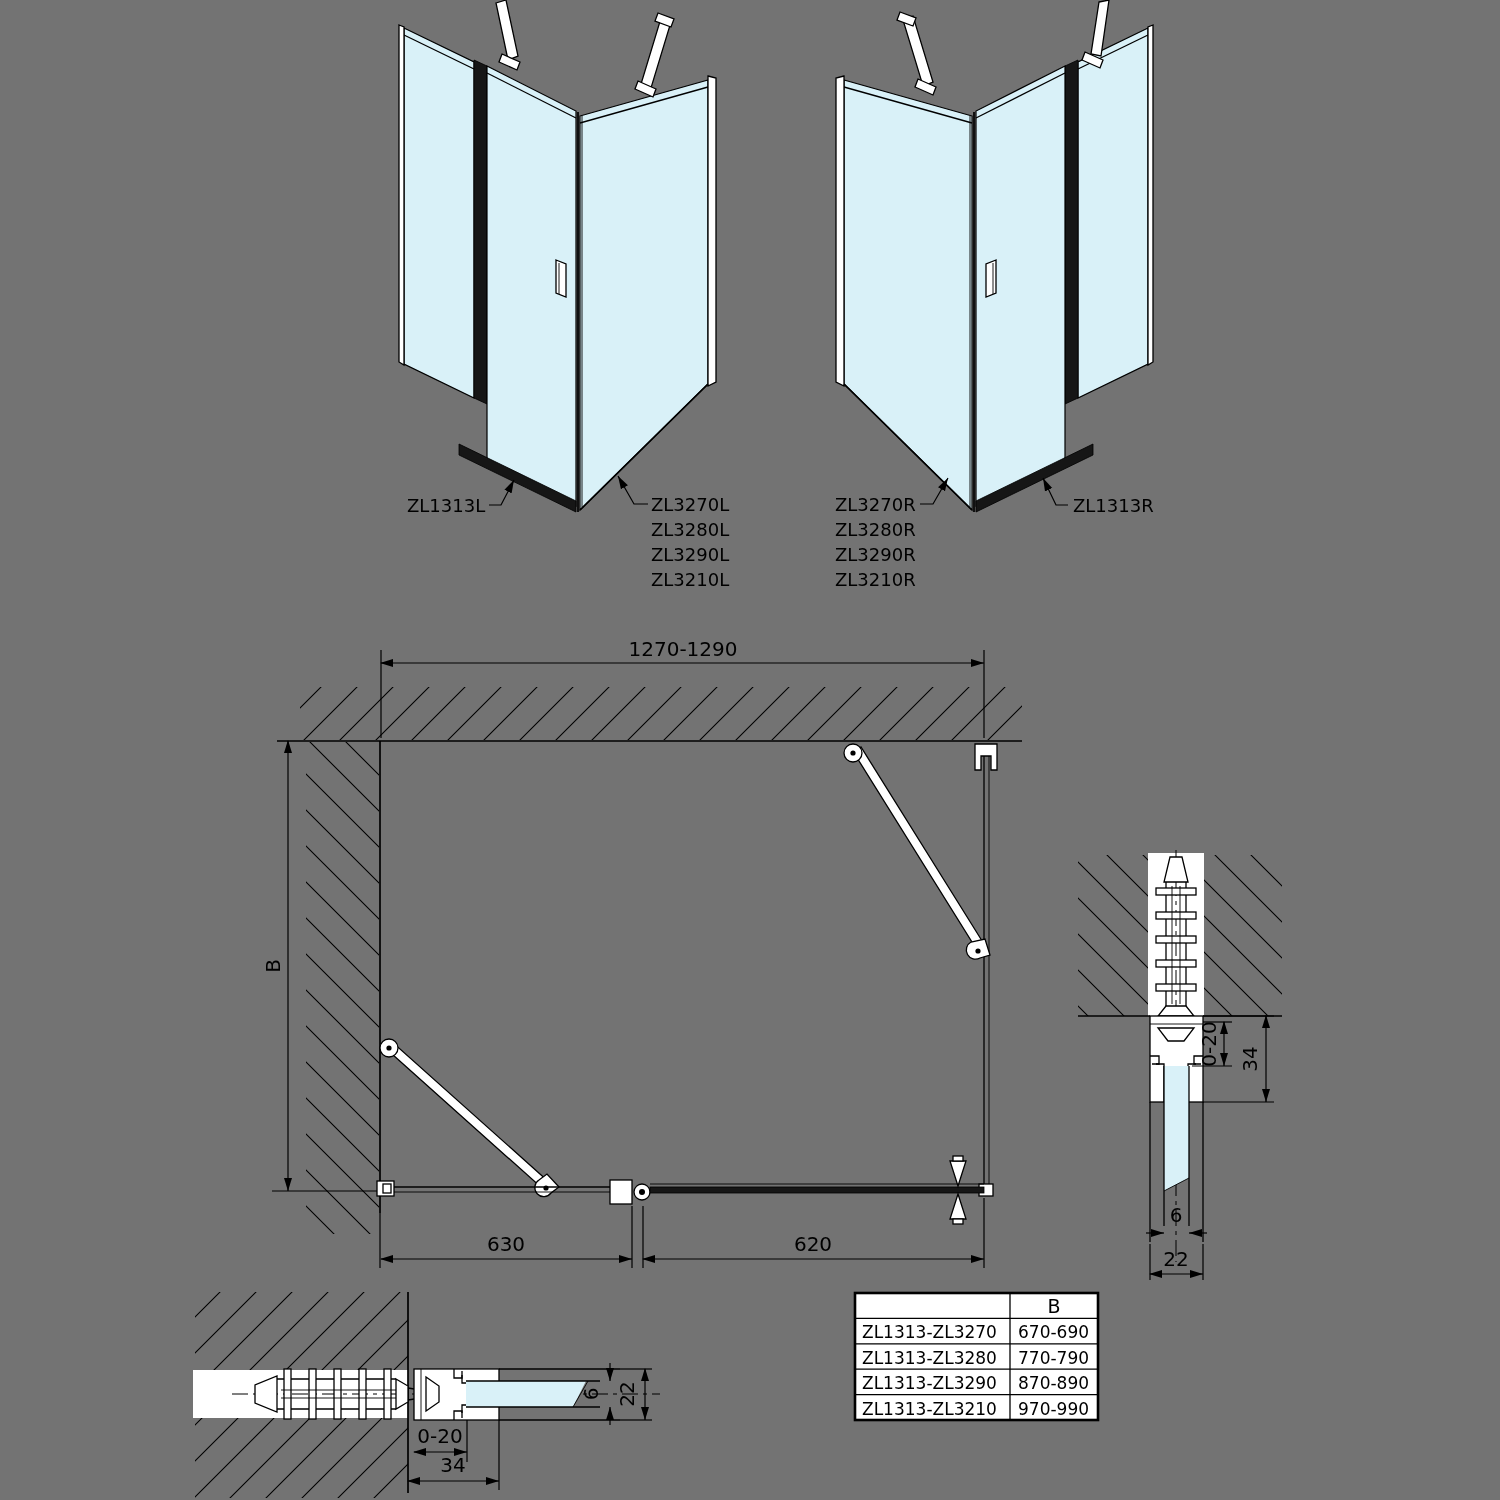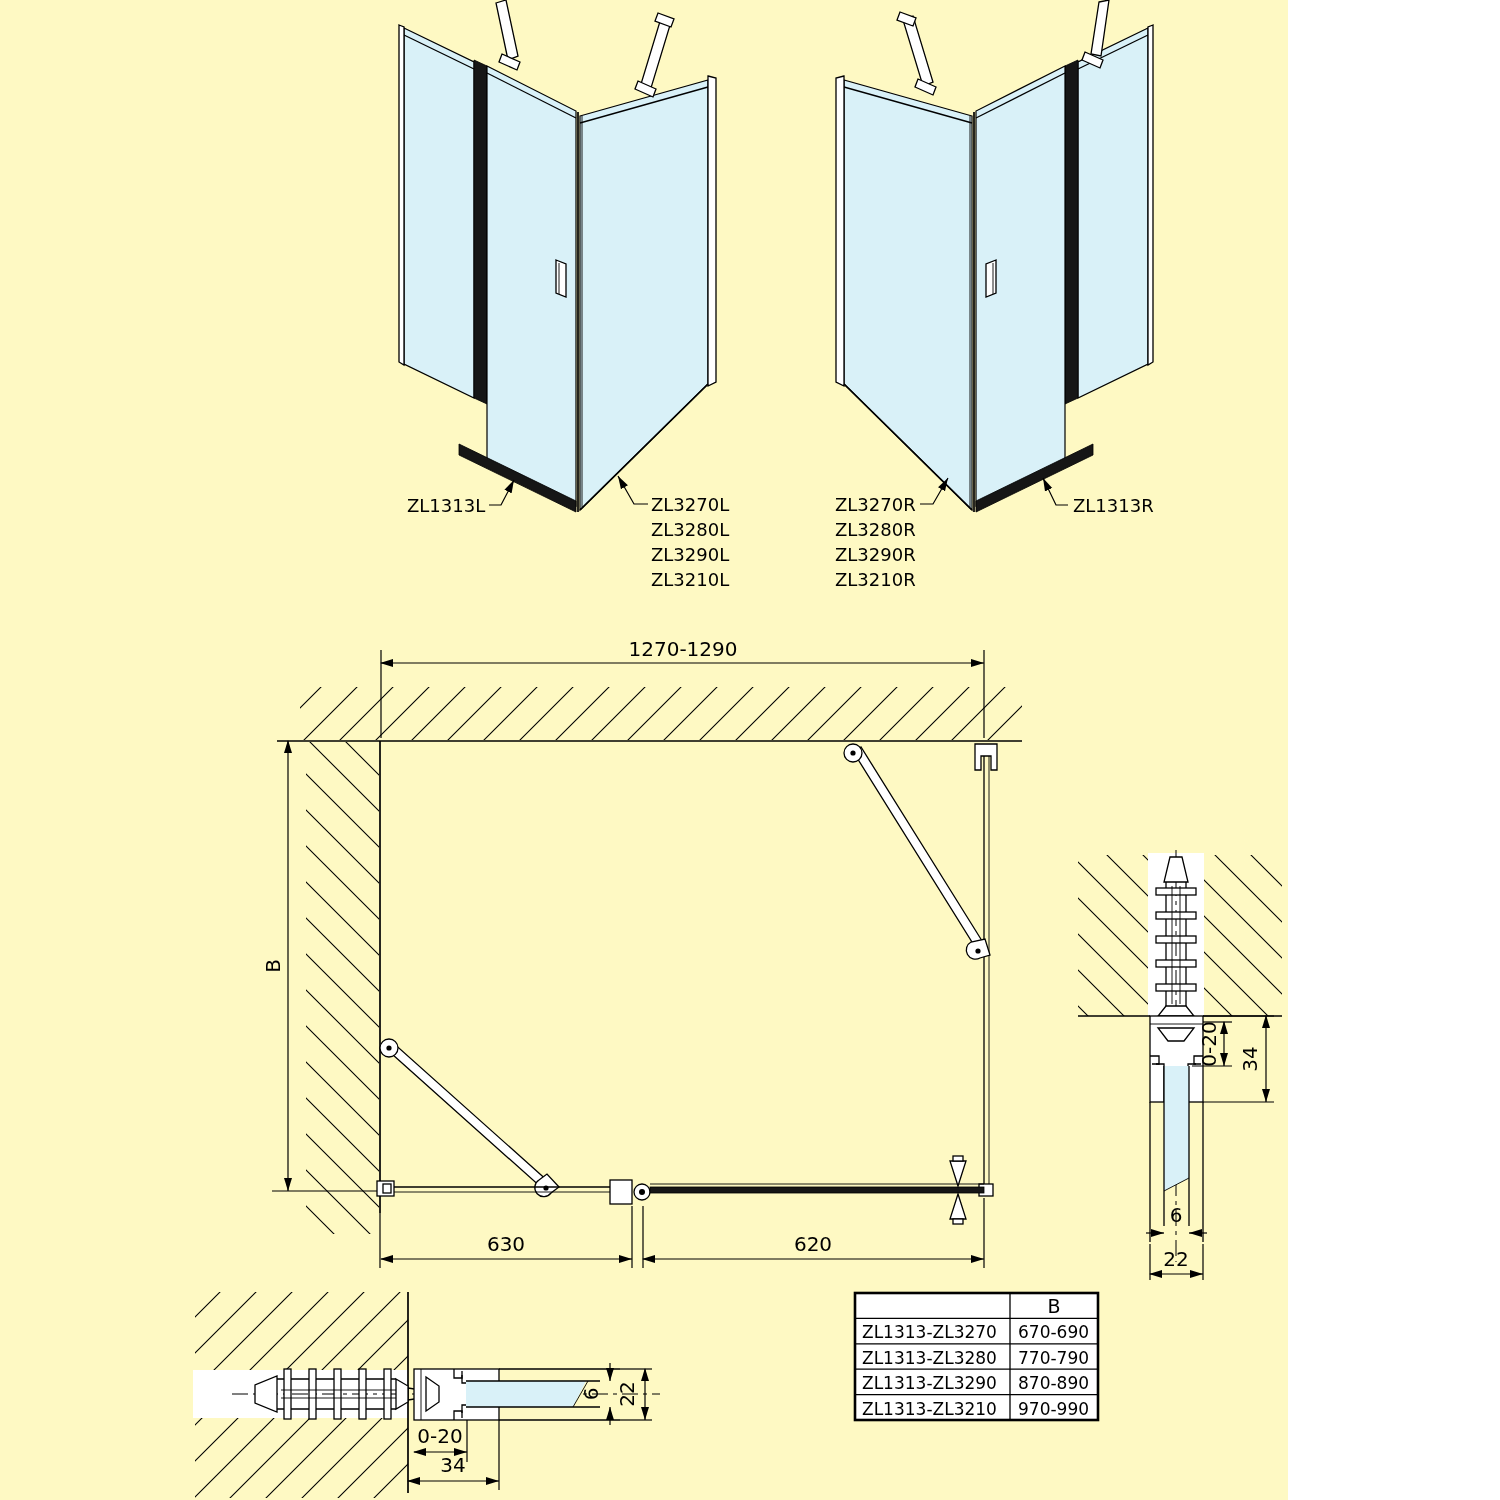--- a/index.html
+++ b/index.html
@@ -1,16 +1,16 @@
 <!DOCTYPE html>
 <html><head>
 <meta charset="utf-8">
 <style>
   html,body{margin:0;padding:0;background:#fff;}
-  .canvas{position:relative;width:1288px;height:1500px;background:#fef9c3;overflow:hidden;
+  .canvas{position:relative;width:1500px;height:1500px;background:#737373;overflow:hidden;
           font-family:"DejaVu Sans", "Liberation Sans", sans-serif;}
   svg{position:absolute;left:0;top:0;}
   text{fill:#000;font-family:"DejaVu Sans", "Liberation Sans", sans-serif;}
   .lbl{font-size:18px;}
   .dim{font-size:20px;}
   .tbl{font-size:17px;}
   .ln{stroke:#000;fill:none;stroke-width:1.3;}
   .thick{stroke:#000;fill:none;stroke-width:1.7;}
   .thin{stroke:#000;fill:none;stroke-width:0.9;}
   .glass{fill:#d9f1f8;stroke:#000;stroke-width:1.2;}

